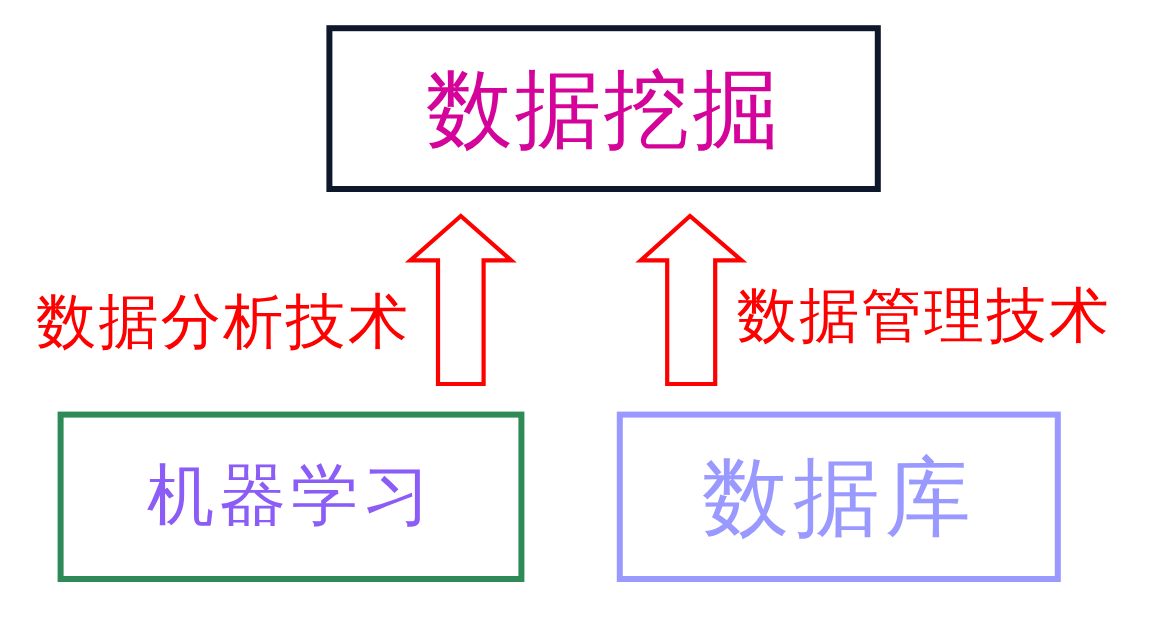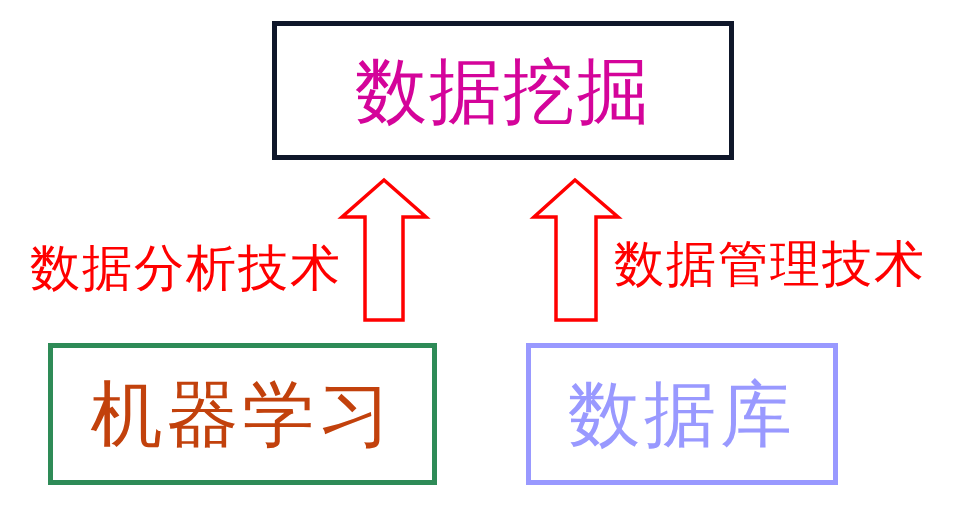--- a/index.html
+++ b/index.html
@@ -39,31 +39,30 @@
       letter-spacing: 2px;
     }
     #box-left {
       left: 48px;
       top: 343px;
       width: 389px;
       height: 142px;
       border: 5px solid #2e8b57;
     }
     #box-left .box-text {
-      color: #c2410c;
-      font-size: 72px;
+      color: #8b5cf6;
+      font-size: 56px;
       letter-spacing: 4px;
     }
     #box-right {
       left: 514px;
       top: 343px;
-      width: 312px;
+      width: 370px;
       height: 142px;
       border: 5px solid #9999ff;
-      margin-left: 12px;
     }
     #box-right .box-text {
       color: #9999ff;
       font-size: 72px;
       letter-spacing: 4px;
     }
     .label {
       position: absolute;
       color: #ff0000;
       font-size: 50px;

